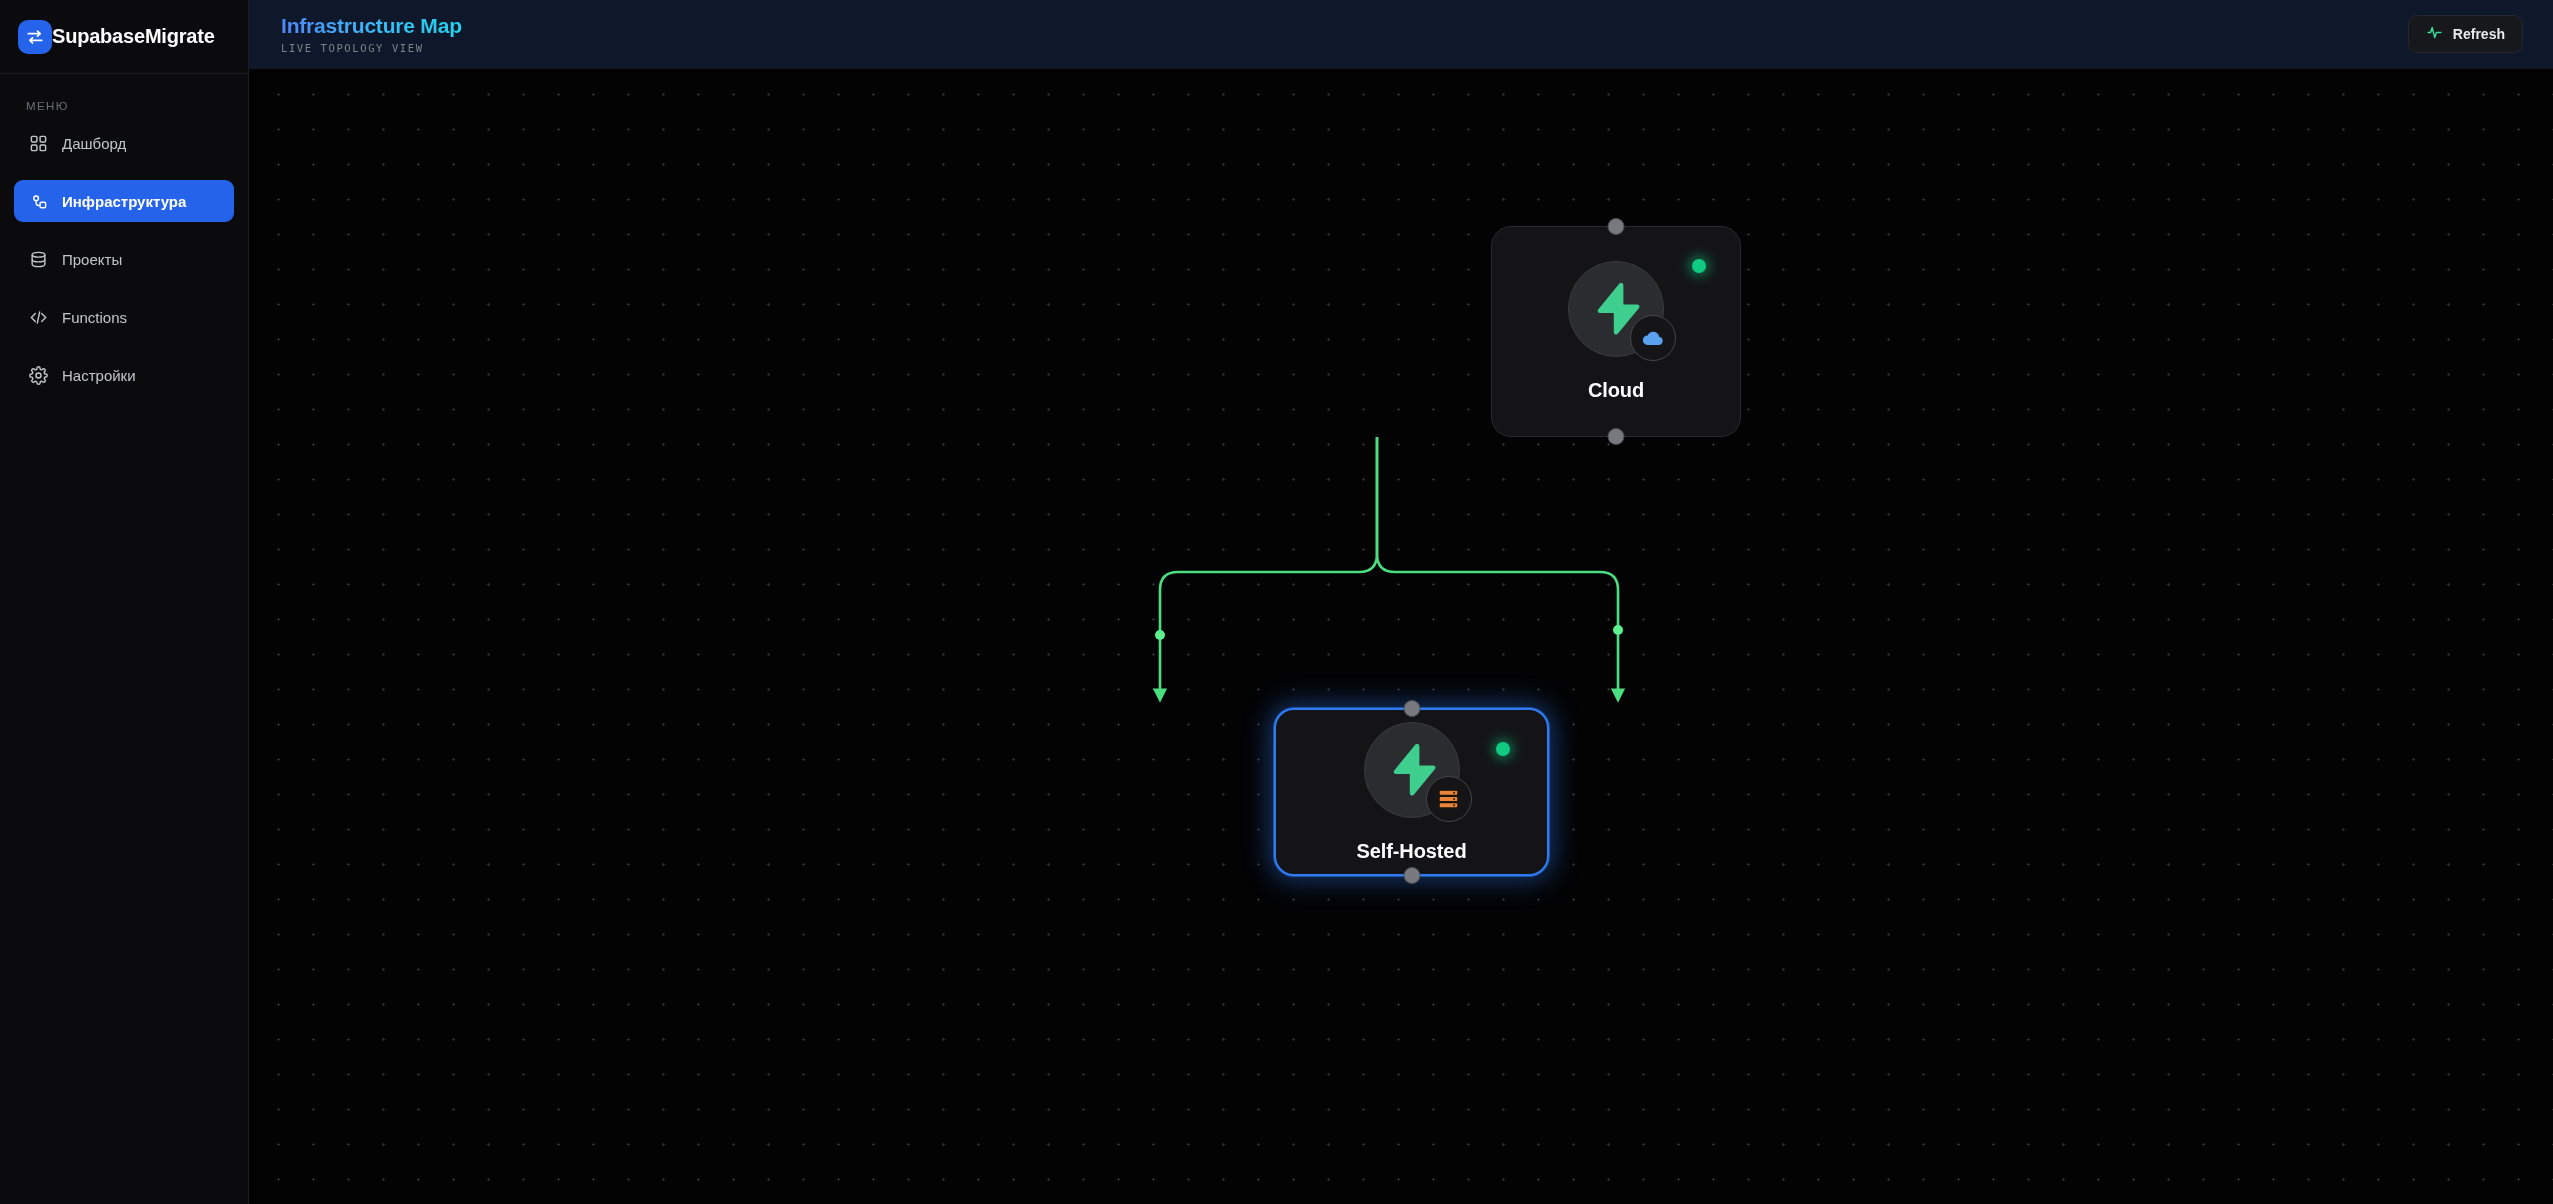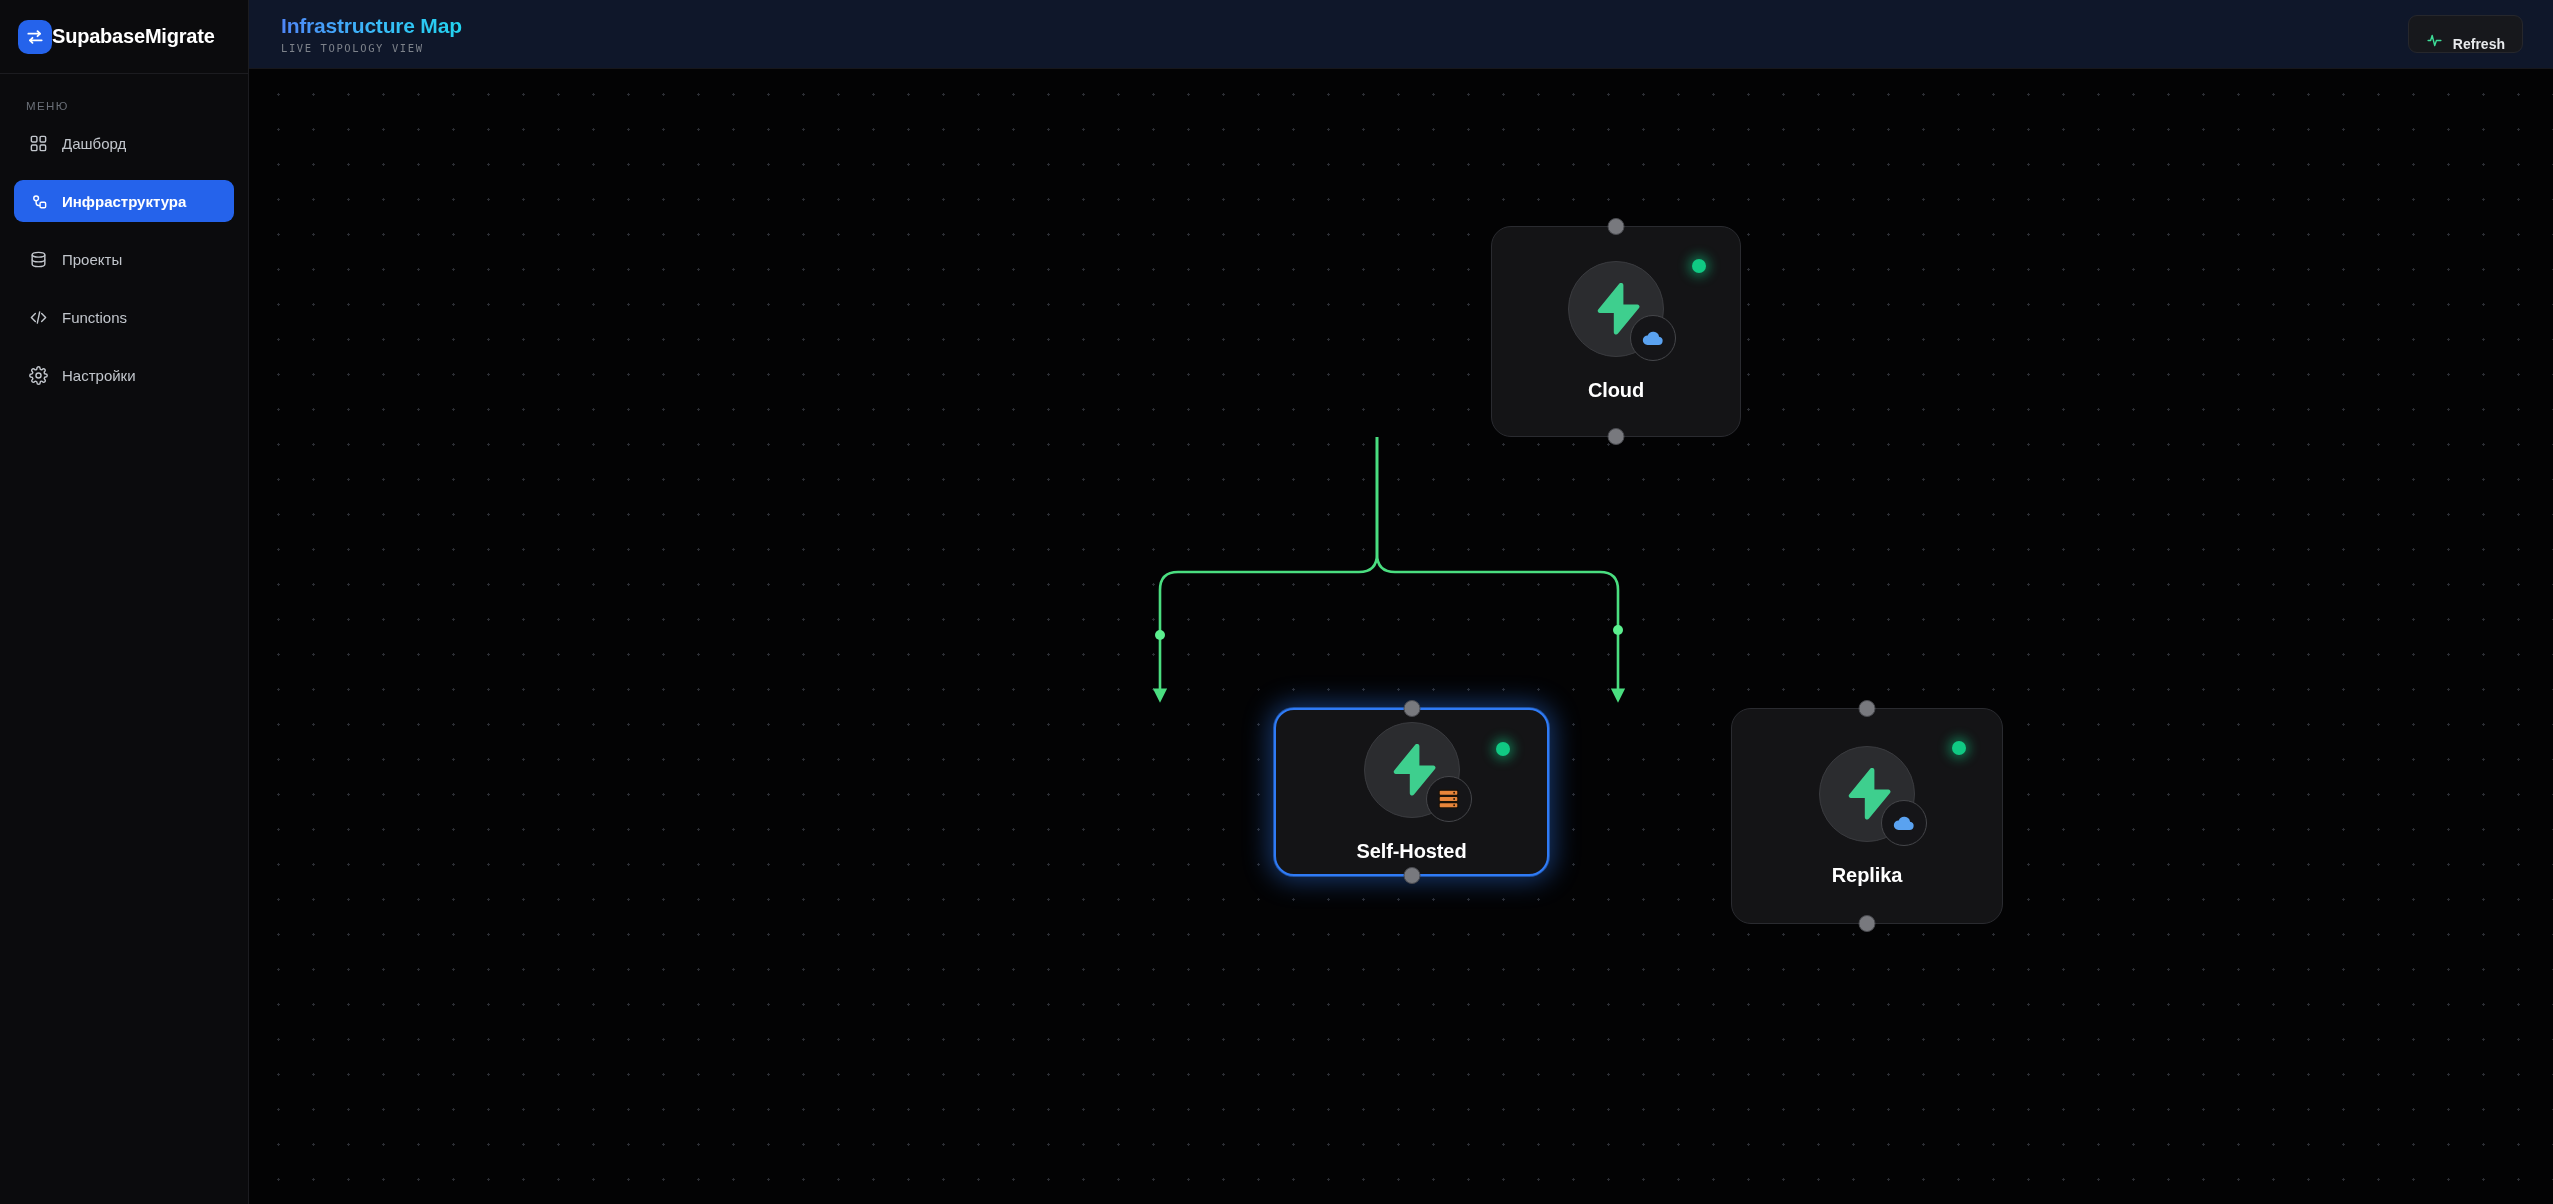--- a/index.html
+++ b/index.html
@@ -66,21 +66,21 @@
     font-size: 21px; font-weight: bold; letter-spacing: -0.2px;
     background: linear-gradient(90deg, #4f86f7 0%, #38bdf8 55%, #22d3ee 100%);
     -webkit-background-clip: text; background-clip: text;
     -webkit-text-fill-color: transparent; color: #38bdf8;
   }
   .page-sub {
     font-family: "DejaVu Sans Mono", monospace;
     font-size: 10.5px; letter-spacing: 1.6px; color: #7d828a;
   }
   .refresh-btn {
-    display: flex; align-items: flex-end; gap: 10px;
+    display: flex; align-items: center; gap: 10px;
     height: 38px; padding: 0 17px;
     background: #17181c; border: 1px solid #26272c;
     border-radius: 9px; cursor: pointer;
     color: #e8eaed; font-size: 14px; font-weight: bold;
   }
 
   
   .canvas {
     position: relative; flex: 1 1 auto; overflow: hidden;
     background-color: #030304;
@@ -280,34 +280,16 @@
               <circle cx="17.4" cy="6.5" r="0.9" fill="#231405"></circle>
                 <circle cx="17.4" cy="12.5" r="0.9" fill="#231405"></circle>
                 <circle cx="17.4" cy="18.5" r="0.9" fill="#231405"></circle>
             </svg>
           </div>
         </div>
         <div class="node-label">Self-Hosted</div>
         <span class="handle bottom"></span>
       </div>
 
-      <div class="node" style="left:1482px; top:639px; width:272px; height:216px;">
-        <span class="handle top"></span>
-        <span class="status-dot" style="top:32px; right:36px;"></span>
-        <div class="node-visual">
-          <div class="node-avatar">
-            <svg width="50" height="52" viewBox="0 0 24 26" fill="#3ecf8e">
-              <path d="M13.6 0.4 3.1 13.2c-.6.7-.1 1.8.8 1.8h7v9.6c0 1.1 1.4 1.6 2.1.7l10.5-12.8c.6-.7.1-1.8-.8-1.8h-7V1.1c0-1.1-1.4-1.6-2.1-.7z"></path>
-            </svg>
-          </div>
-          <div class="node-badge">
-            <svg width="24" height="24" viewBox="0 0 24 24" fill="#5aa2f0">
-              <path d="M6.5 19h11a4.2 4.2 0 0 0 .6-8.35 6 6 0 0 0-11.4-1.2A4.4 4.4 0 0 0 6.5 19z"></path>
-            </svg>
-          </div>
-        </div>
-        <div class="node-label">Replika</div>
-        <span class="handle bottom"></span>
-      </div>
 
     </div>
   </section>
 </div>
 
 </body></html>

